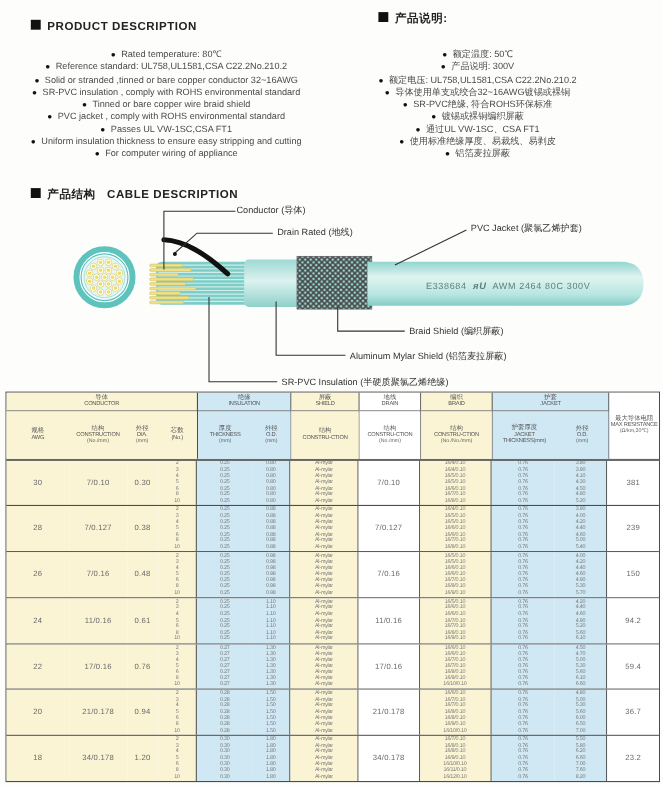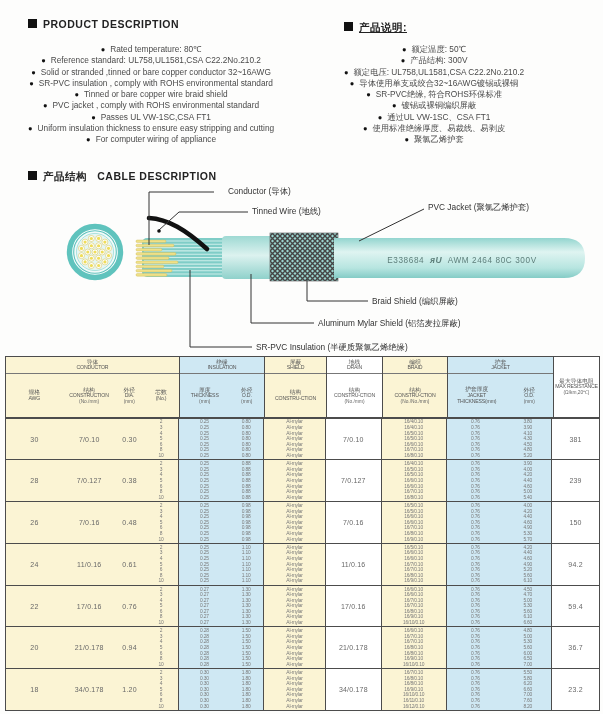--- a/index.html
+++ b/index.html
@@ -54,33 +54,33 @@
       <li><span class="bullet">●</span><span>Reference standard: UL758,UL1581,CSA C22.2No.210.2</span></li>
       <li><span class="bullet">●</span><span>Solid or stranded ,tinned or bare copper conductor 32~16AWG</span></li>
       <li><span class="bullet">●</span><span>SR-PVC insulation , comply with ROHS environmental standard</span></li>
       <li><span class="bullet">●</span><span>Tinned or bare copper wire braid shield</span></li>
       <li><span class="bullet">●</span><span>PVC jacket , comply with ROHS environmental standard</span></li>
       <li><span class="bullet">●</span><span>Passes UL VW-1SC,CSA FT1</span></li>
       <li><span class="bullet">●</span><span>Uniform insulation thickness to ensure easy stripping and cutting</span></li>
       <li><span class="bullet">●</span><span>For computer wiring of appliance</span></li>
     </ul>
 
-  <div class="sec-title" style="left:344px;top:21px;text-decoration:underline;">
+  <div class="sec-title" style="left:344px;top:10px;">
     <span class="sq"></span><span>产品说明:</span>
   </div>
   <ul class="blist" style="left:344px;top:44px;" id="list-cn">
       <li><span class="bullet">●</span><span>额定温度: 50℃</span></li>
-      <li><span class="bullet">●</span><span>产品结构: 300V</span></li>
+      <li><span class="bullet">●</span><span>产品说明: 300V</span></li>
       <li><span class="bullet">●</span><span>额定电压: UL758,UL1581,CSA C22.2No.210.2</span></li>
       <li><span class="bullet">●</span><span>导体使用单支或绞合32~16AWG镀锡或裸铜</span></li>
       <li><span class="bullet">●</span><span>SR-PVC绝缘, 符合ROHS环保标准</span></li>
       <li><span class="bullet">●</span><span>镀锡或裸铜编织屏蔽</span></li>
       <li><span class="bullet">●</span><span>通过UL VW-1SC、CSA FT1</span></li>
       <li><span class="bullet">●</span><span>使用标准绝缘厚度、易裁线、易剥皮</span></li>
-      <li><span class="bullet">●</span><span>聚氯乙烯护套</span></li>
+      <li><span class="bullet">●</span><span>铝箔麦拉屏蔽</span></li>
     </ul>
 
   <div class="sec-title" style="left:28px;top:170px;">
     <span class="sq"></span><span>产品结构</span>&nbsp;&nbsp;&nbsp;<span>CABLE DESCRIPTION</span>
   </div>
 
   <svg id="diagram" style="position:absolute;left:0;top:166px;" width="603" height="190" viewBox="0 0 603 190">
     <defs>
       <linearGradient id="gradJacket" x1="0" y1="0" x2="0" y2="1">
         <stop offset="0" stop-color="#93d5cf"></stop>
@@ -186,22 +186,22 @@
       <polyline points="214,26 149,26 149,79"></polyline>
       <polyline points="248,46 179,46 159,64"></polyline>
       <circle cx="159" cy="65" r="1.8" fill="#111" stroke="none"></circle>
       <polyline points="424,43 359,75"></polyline>
       <polyline points="307,113 307,135 368,135"></polyline>
       <polyline points="251,108 251,157 314,157"></polyline>
       <polyline points="190,104 190,181 252,181"></polyline>
     </g>
   </svg>
 
-  <div class="diag-label" style="left:228px;top:186px;">Conductor (导体)</div>
-  <div class="diag-label" style="left:252px;top:206px;">Tinned Wire (地线)</div>
+  <div class="diag-label" style="left:215px;top:186px;">Conductor (导体)</div>
+  <div class="diag-label" style="left:252px;top:206px;">Drain Rated (地线)</div>
   <div class="diag-label" style="left:428px;top:202px;">PVC Jacket (聚氯乙烯护套)</div>
   <div class="diag-label" style="left:372px;top:296px;">Braid Shield (编织屏蔽)</div>
   <div class="diag-label" style="left:318px;top:318px;">Aluminum Mylar Shield (铝箔麦拉屏蔽)</div>
   <div class="diag-label" style="left:256px;top:342px;">SR-PVC Insulation (半硬质聚氯乙烯绝缘)</div>
 
   <div id="jacket-print">
     <span>E338684</span>&nbsp;
     <span class="ulmark">ᴙU</span>&nbsp;
     <span>AWM 2464 80C 300V</span>
   </div>

